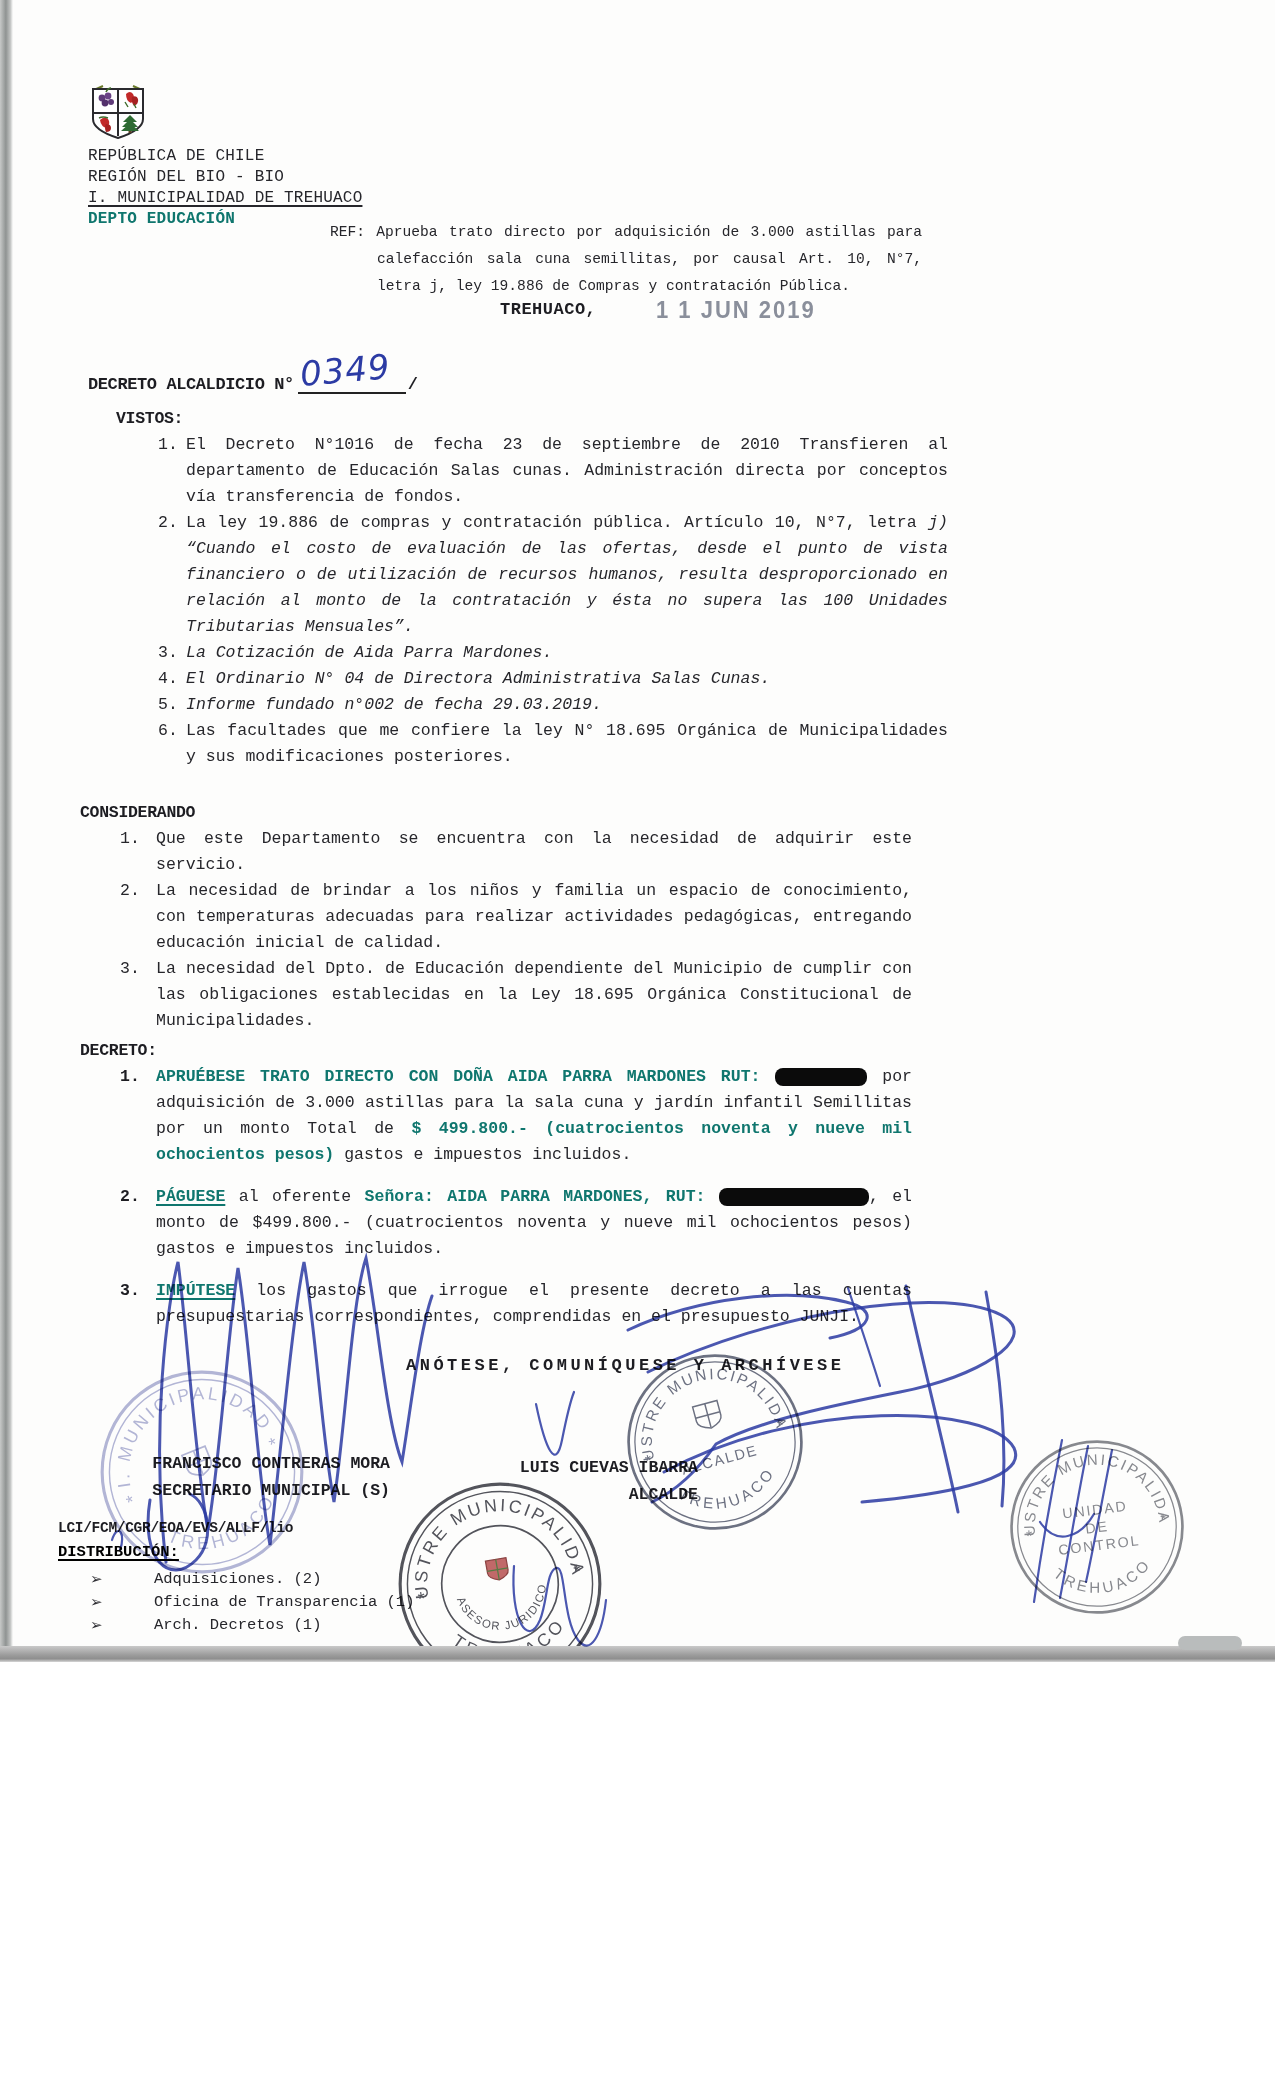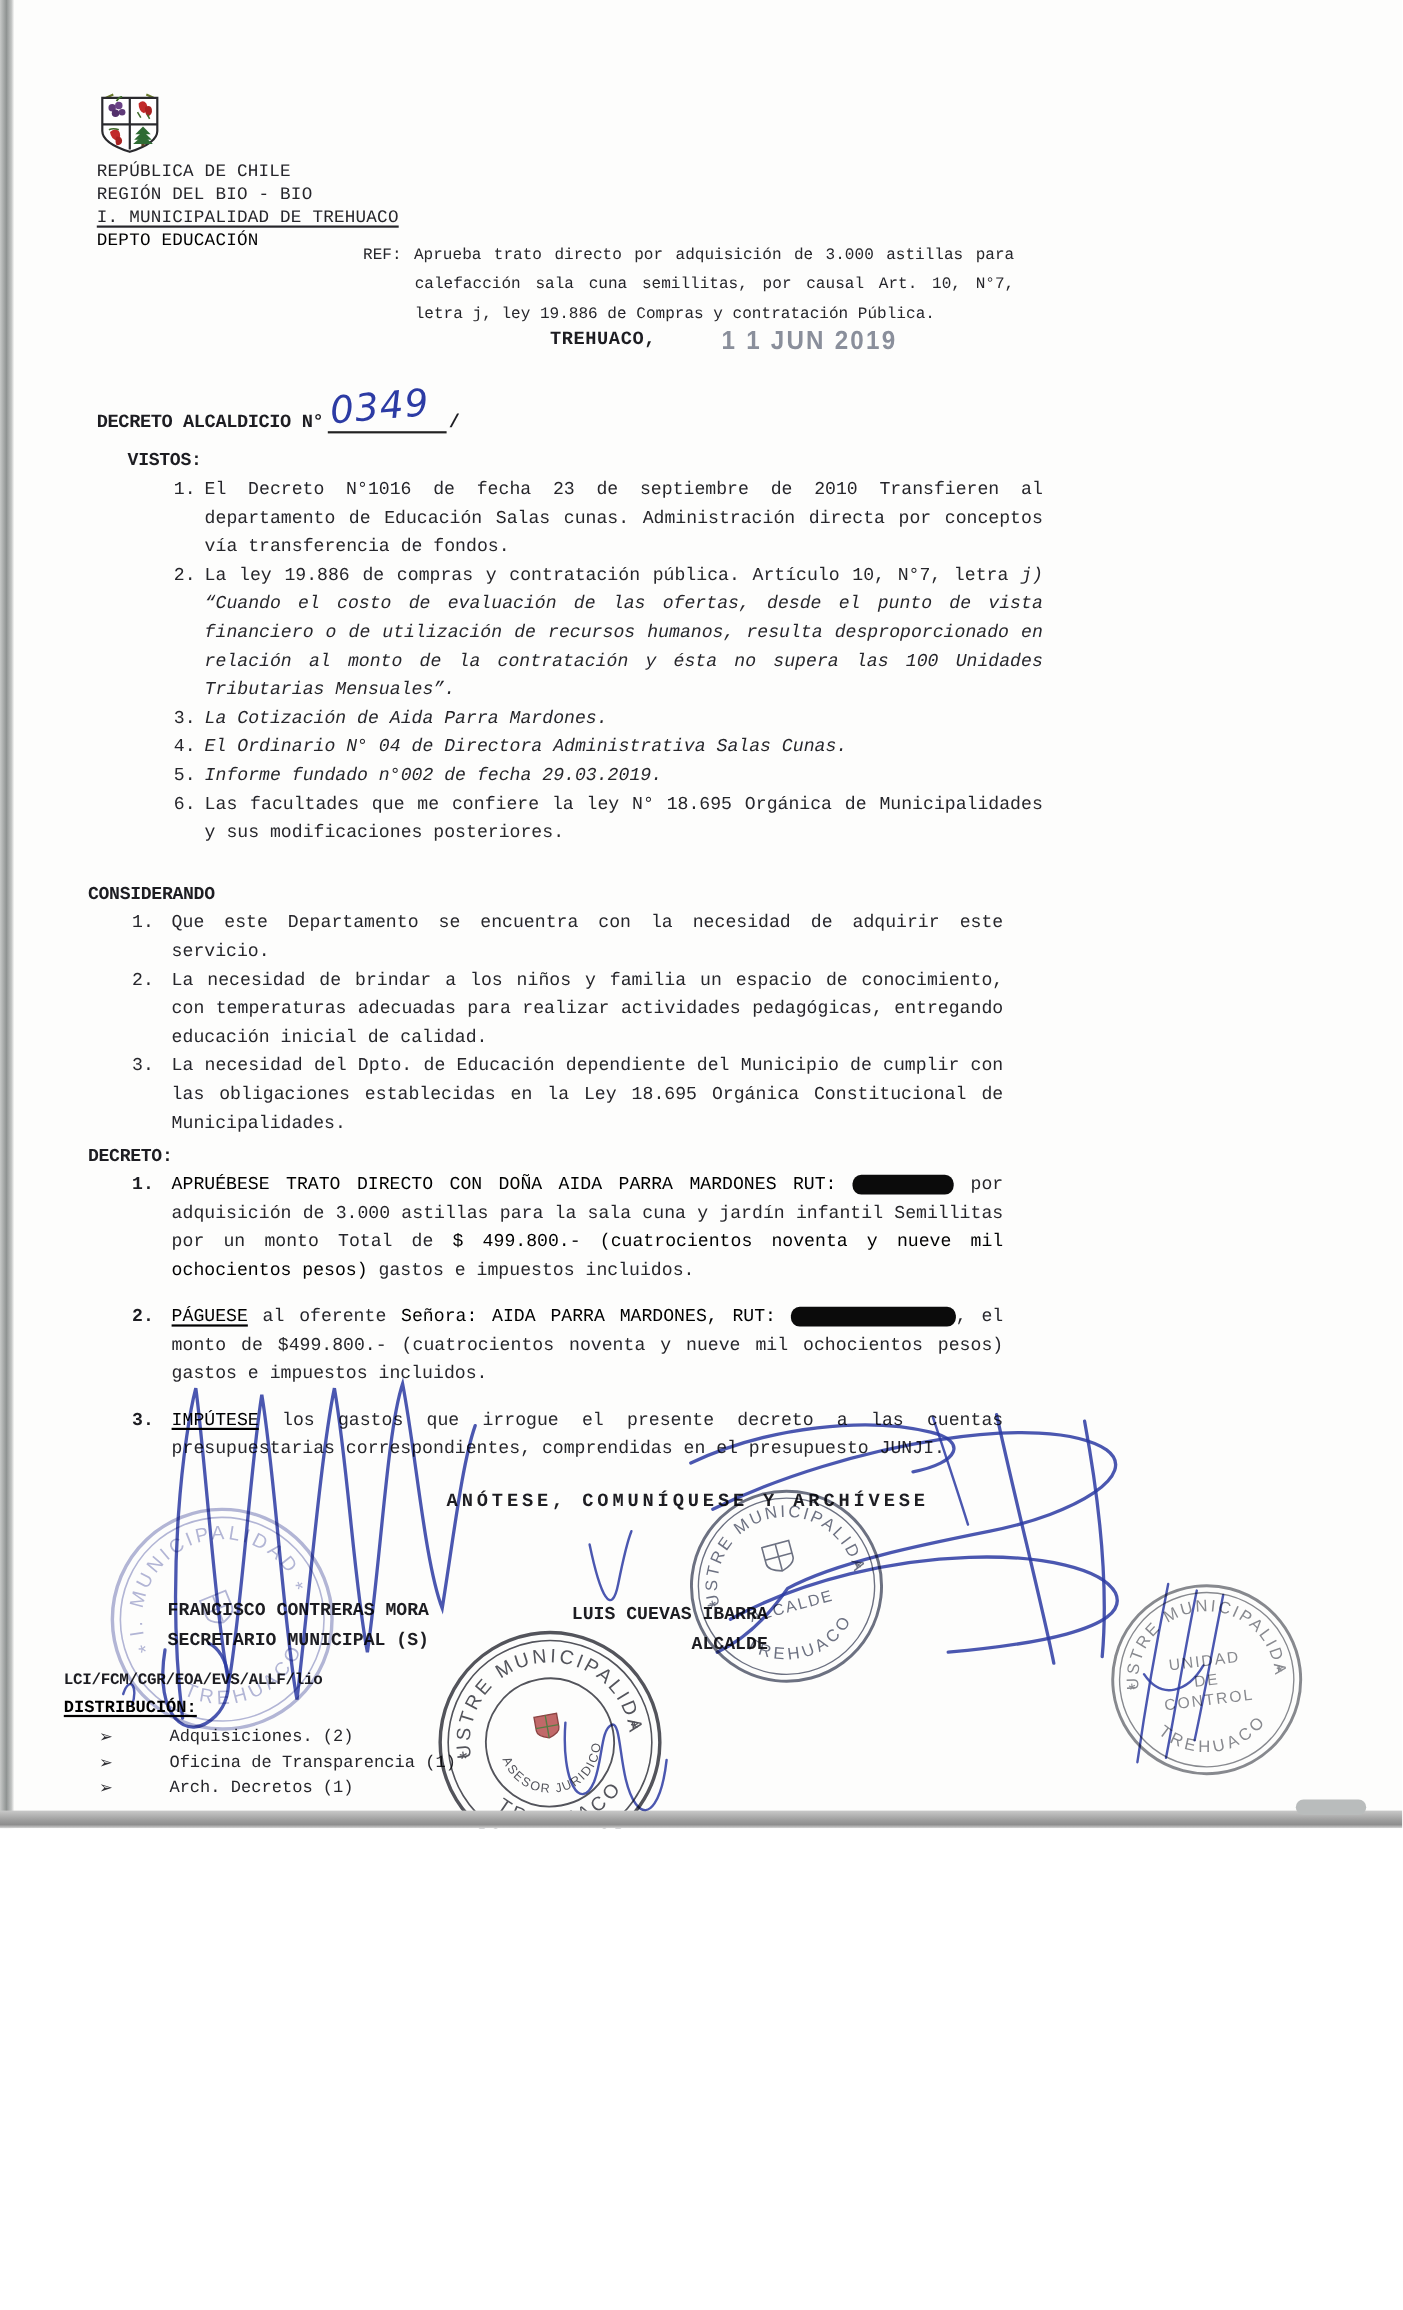--- a/index.html
+++ b/index.html
@@ -4,21 +4,21 @@
 <style>
   html,body{margin:0;padding:0;background:#ffffff;}
   .canvas{position:relative;width:1275px;height:2100px;background:#ffffff;overflow:hidden;
           font-family:"Liberation Mono","DejaVu Sans Mono",monospace;color:#26262b;padding-left:12px;}
   .page{position:absolute;left:0;top:0;width:1275px;height:1662px;background:#fdfdfc;overflow:hidden;}
   .scan-edge-left{position:absolute;left:0;top:0;width:13px;height:1662px;
      background:linear-gradient(90deg,#c7c9c8 0%,#8f9392 45%,#c3c5c4 80%,rgba(253,253,252,0) 100%);}
   .scan-band{position:absolute;left:0;top:1646px;width:1275px;height:16px;
      background:linear-gradient(180deg,#c9c9c9 0%,#9d9d9d 55%,#8e8e8e 80%,#d6d6d6 100%);}
   .scan-blob{position:absolute;left:1178px;top:1636px;width:64px;height:14px;border-radius:7px;background:#b9bcbc;}
-  .b{font-weight:normal;color:#000000;}
+  .b{font-weight:bold;color:#0f766e;}
   .it{font-style:italic;}
   .u{text-decoration:underline;text-decoration-thickness:1.5px;text-underline-offset:3px;}
 
   .logo{position:absolute;left:88px;top:84px;width:60px;height:58px;}
 
   .letterhead{position:absolute;left:88px;top:146px;font-size:16px;line-height:21px;letter-spacing:.2px;}
   .lh-line{white-space:nowrap;}
 
   .ref{position:absolute;left:330px;top:219px;width:592px;font-size:14.6px;line-height:27px;}
   .ref p{margin:0;text-align:justify;text-align-last:left;text-indent:-47px;padding-left:47px;}

